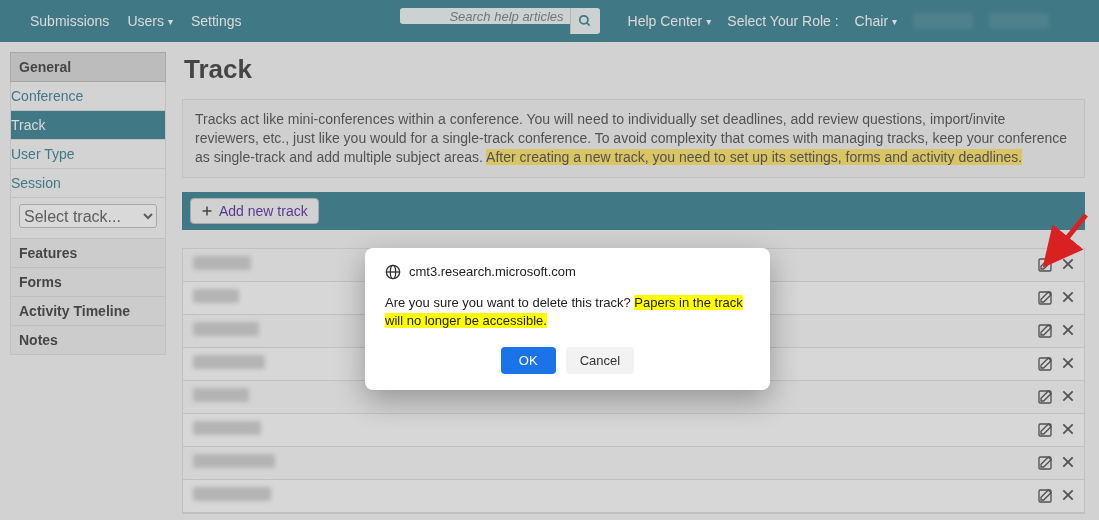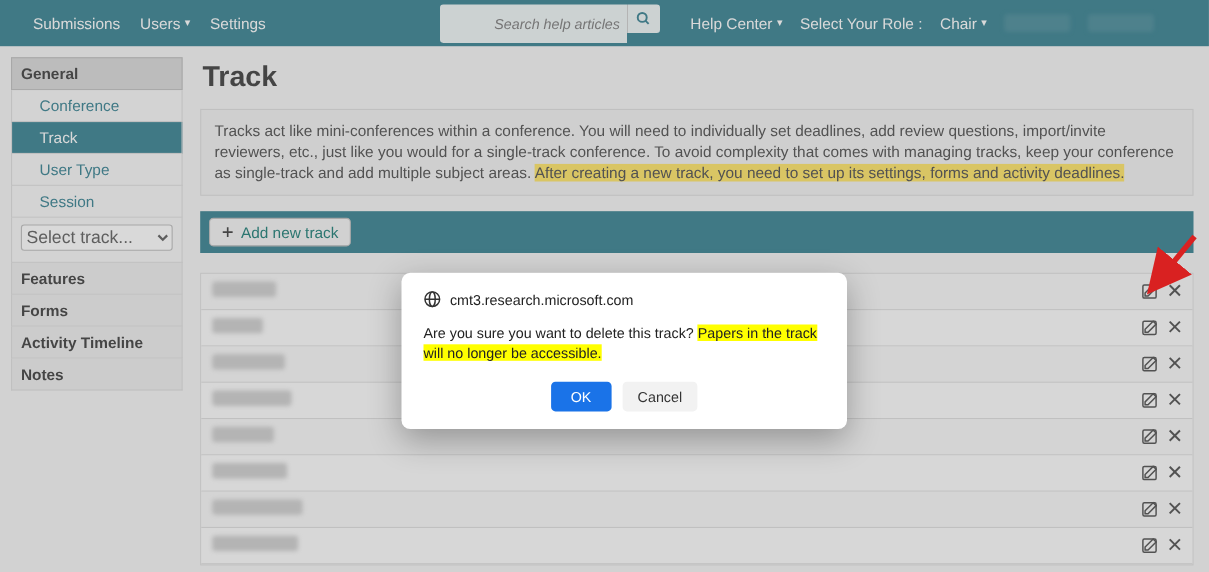--- a/index.html
+++ b/index.html
@@ -1,50 +1,50 @@
 <!DOCTYPE html>
 <html><head>
 <meta charset="utf-8">
 <style>
   * { box-sizing: border-box; margin:0; padding:0; }
   body { font-family: "Segoe UI", Arial, sans-serif; font-size:14px; background:#f5f5f5; color:#333; width:1099px; height:520px; overflow:hidden; position:relative;}
   .topbar { background:#2b7a8b; height:42px; display:flex; align-items:center; padding:0 20px 0 30px; color:#fff; gap:18px;}
   .topbar .nav-link { color:#fff; font-size:14px; cursor:pointer; display:flex; align-items:center; gap:4px;}
   .topbar .caret { font-size:10px; }
   .search-group { display:flex; margin-left:auto; }
-  .search-group input { width:170px; height:35px; border:none; background:#eef5f6; font-style:italic; color:#177b33; text-align:right; padding:0 6px; font-size:13px; border-radius:3px 0 0 3px;}
+  .search-group input { width:170px; height:16px; border:none; background:#eef5f6; font-style:italic; color:#177b33; text-align:right; padding:0 6px; font-size:13px; border-radius:3px 0 0 3px;}
   .search-btn { width:30px; height:26px; background:#eef5f6; border:none; border-left:1px solid #ccc; border-radius:0 3px 3px 0; display:flex;align-items:center;justify-content:center; cursor:pointer;}
   .top-right { display:flex; align-items:flex-end; gap:16px; margin-left:10px;}
   .role-label { color:#fff; }
   .blur-chip { width:60px; height:16px; background:#3f8695; border-radius:3px; filter:blur(2px);}
   .body-row { display:flex; padding:10px 14px 0 10px; gap:16px;}
   .sidebar { width:156px; flex-shrink:0;}
   .side-group-h { background:#d7d7d7; border:1px solid #bbb; padding:6px 8px; font-weight:bold; color:#333;}
-  .side-item { padding:6px 25px; color:#2b7a8b; cursor:pointer; border:1px solid #ddd; border-top:none; background:#f7f7f7;}
+  .side-item { padding:6px 0; color:#2b7a8b; cursor:pointer; border:1px solid #ddd; border-top:none; background:#f7f7f7;}
   .side-item.active { background:#2b7a8b; color:#fff;}
   .side-select-wrap { border:1px solid #ddd; border-top:none; background:#f7f7f7; padding:6px 8px 10px 8px;}
   .side-select { width:100%; height:24px; font-size:16px; color:#555; background:#fff; border:1px solid #bbb; border-radius:3px;}
   .side-head { padding:6px 8px; font-weight:bold; color:#333; border:1px solid #ddd; border-top:none; background:#eee;}
   .main { flex:1;}
   .page-title { font-size:26px; font-weight:600; color:#333; margin:2px 0 14px 2px;}
   .info-box { border:1px solid #ddd; background:#f2f2f2; padding:10px 12px; font-size:14px; color:#444; line-height:1.35;}
   .info-box .hl { background:#ffe35e;}
   .add-bar { background:#2b7a8b; margin-top:14px; padding:6px 8px;}
-  .add-btn { background:#f4f4f4; border:1px solid #bbb; border-radius:4px; padding:4px 10px; color:#0f766e; cursor:pointer; display:inline-flex; align-items:center; gap:6px; font-size:14px;}
+  .add-btn { background:#f4f4f4; border:1px solid #bbb; border-radius:4px; padding:4px 10px; color:#4c1d95; cursor:pointer; display:inline-flex; align-items:center; gap:6px; font-size:14px;}
   .table { margin-top:18px; border:1px solid #ddd; }
   .trow { display:flex; align-items:center; height:33px; border-bottom:1px solid #ddd; background:#f8f8f8;}
   .trow:nth-child(even){ background:#fcfcfc;}
   .tname { flex:1; padding-left:10px;}
   .blurred { display:inline-block; height:14px; background:#ccc; border-radius:3px; filter:blur(2px);}
   .tactions { width:56px; display:flex; gap:8px; justify-content:center; color:#444;}
   .icon-btn { cursor:pointer; }
   .arrow { position:absolute; top:210px; right:8px; pointer-events:none;}
   .overlay { position:absolute; inset:0; background:rgba(120,120,120,0.28);}
   .dialog { position:absolute; left:365px; top:248px; width:405px; background:#fff; border-radius:8px; box-shadow:0 10px 30px rgba(0,0,0,0.3); padding:16px 20px 16px 20px; font-size:13px; color:#222;}
-  .dlg-head { display:flex; align-items:center; gap:8px; font-size:13px; color:#222; margin-bottom:14px;}
+  .dlg-head { display:flex; align-items:flex-start; gap:8px; font-size:13px; color:#222; margin-bottom:14px;}
   .dlg-body { line-height:1.35; }
   .dlg-body .warn { background:#ffff00;}
   .dlg-actions { display:flex; gap:10px; justify-content:center; margin-top:18px;}
   .btn-ok { background:#1a73e8; color:#fff; border:none; border-radius:4px; padding:6px 18px; font-size:13px; cursor:pointer;}
   .btn-cancel { background:#f2f2f2; color:#333; border:none; border-radius:4px; padding:6px 14px; font-size:13px; cursor:pointer;}
   svg { display:block;}
 </style>
 </head>
 <body>
 

